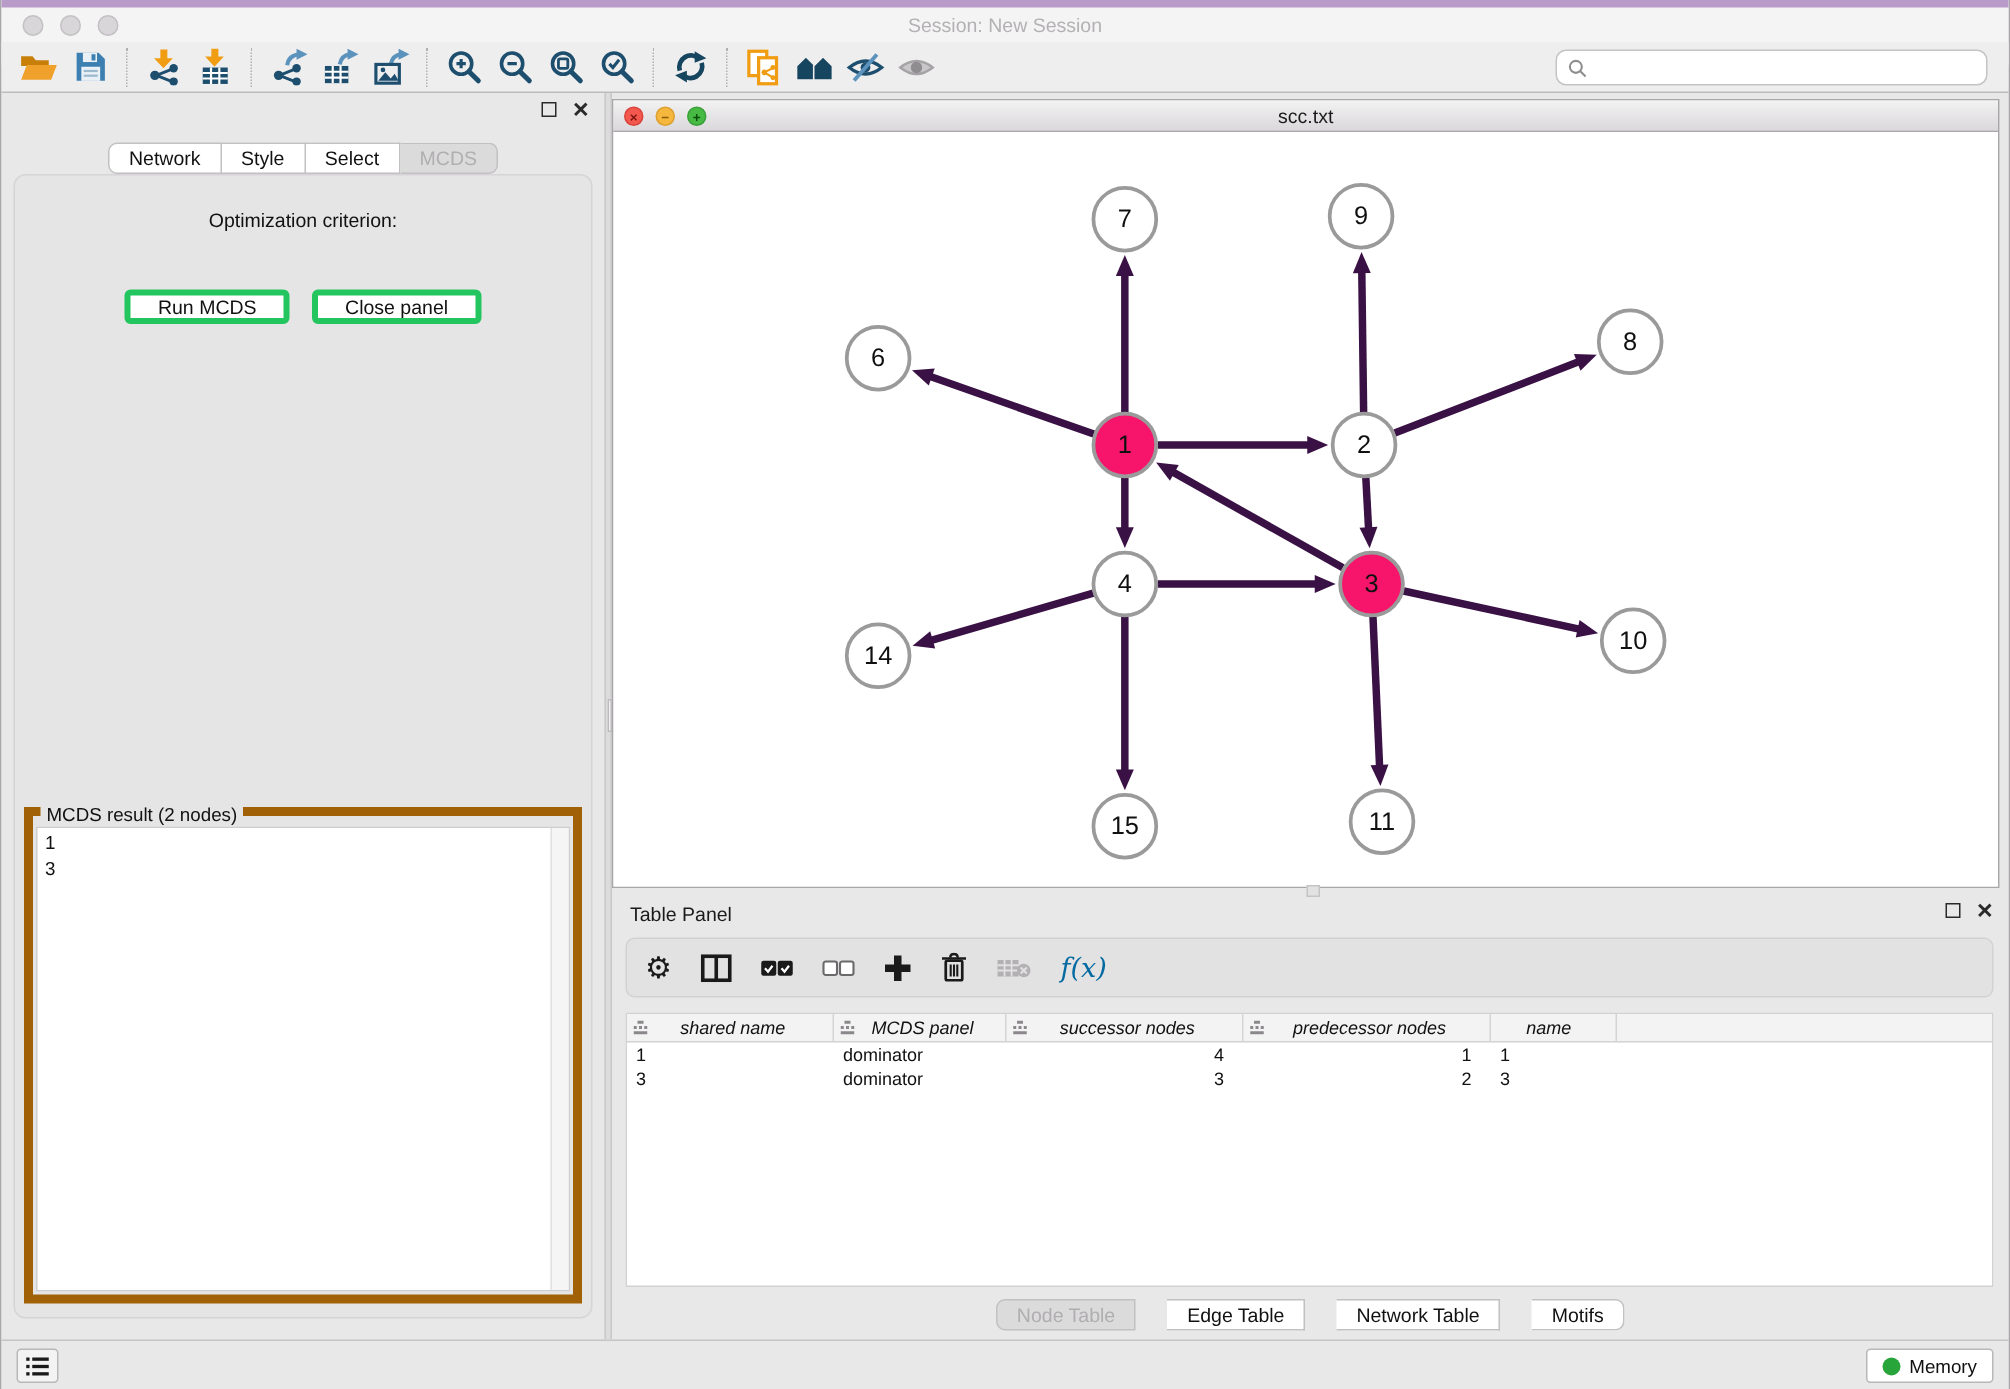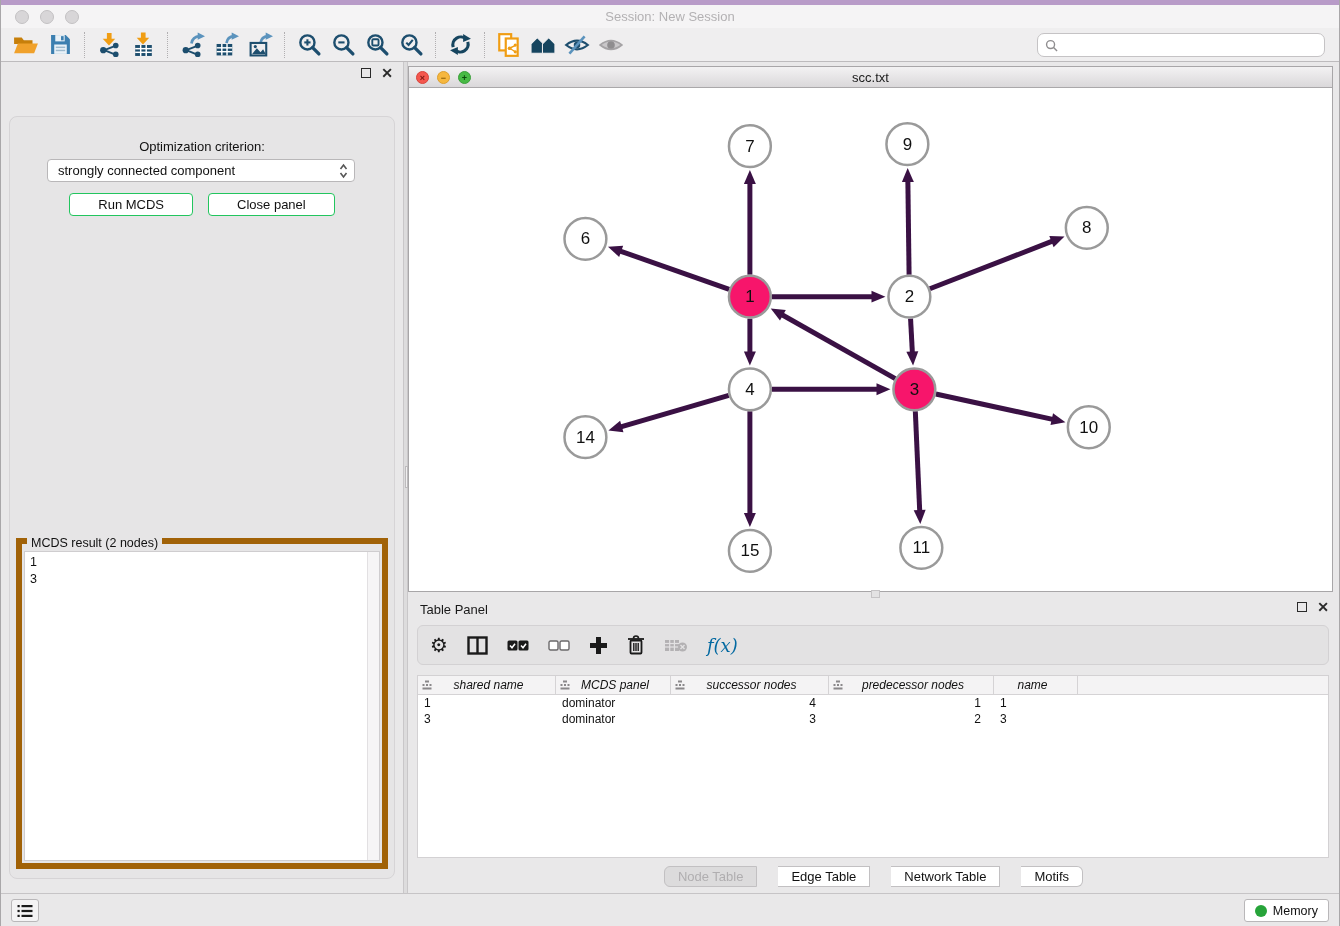--- a/index.html
+++ b/index.html
@@ -33,21 +33,21 @@
   .cp-tabs { position:absolute; top:33px; left:0; right:0; display:flex; justify-content:center; }
   .tab { height:21px; padding:0 13px; font-size:13px; display:flex; align-items:center; background:#fff; border:1px solid #c2c0c2; border-left:none; color:#111; cursor:pointer; }
   .tab:first-child { border-left:1px solid #c2c0c2; border-radius:6px 0 0 6px; }
   .tab.last { border-radius:0 6px 6px 0; }
   .tab.active { background:#dcdbdc; color:#b0aeb0; }
   .cp-body { position:absolute; top:54px; left:8px; right:8px; bottom:14px; background:#e6e5e6; border:1px solid #d6d4d6; border-radius:8px; }
   .opt-label { position:absolute; top:22px; left:0; right:0; text-align:center; font-size:13px; color:#111; }
   .dropdown { position:absolute; top:42px; left:37px; width:308px; height:23px; background:#fff; border:1px solid #b9b7b9; border-radius:4px; display:flex; align-items:center; padding-left:10px; font-size:13px; color:#111; cursor:pointer; }
   .dropdown .stepper { position:absolute; right:6px; top:3px; }
   .btn-row { position:absolute; top:76px; left:0; right:0; display:flex; justify-content:center; gap:15px; }
-  .btn { height:23px; padding:0 28px; background:#fff; border:1px solid #22c55e; border-radius:4px; font-size:13px; color:#111; display:flex; align-items:center; cursor:pointer; }
+  .btn { height:23px; padding:0 18px; background:#fff; border:4px solid #22c55e; border-radius:4px; font-size:13px; color:#111; display:flex; align-items:center; cursor:pointer; }
   .result-group { position:absolute; left:6px; right:6px; top:376px; bottom:9px; border:6px solid #a16207;margin-top:45px; }
   .result-legend { position:absolute; top:-8px; left:5px; background:#e6e5e6; padding:0 4px; font-size:12.5px; color:#111; }
   .result-area { position:absolute; top:7px; left:2px; right:2px; bottom:2px; background:#fff; border:1px solid #cfcdcf; }
   .result-text { position:absolute; top:0; left:0; right:13px; bottom:0; padding:2px 5px; font-size:12.5px; line-height:17px; color:#111; white-space:pre-line; }
   .result-scrollbar { position:absolute; top:0; right:0; width:12px; bottom:0; background:#f6f5f6; border-left:1px solid #e2e0e2; }
 
   
   .v-divider { position:absolute; top:0; left:402px; width:5px; bottom:0; background:#dddcdd; border-left:1px solid #c9c7c9; border-right:1px solid #c9c7c9; }
   .v-grip { position:absolute; left:0.5px; top:404px; width:3px; height:22px; background:#f0eff0; border:1px solid #bdbbbd; }
 
@@ -264,31 +264,28 @@
   <div class="main">
 
     <div class="control-panel">
       <div class="cp-header">
         <div class="cp-title">Control Panel</div>
         <div class="panel-icons">
           <div class="float-box"></div>
           <div class="close-x">✕</div>
         </div>
       </div>
+      <div class="cp-tabs">
+        <div class="tab">Network</div>
+        <div class="tab">Style</div>
+        <div class="tab">Select</div>
+        <div class="tab last active">MCDS</div>
+      </div>
       <div class="cp-body">
         <div class="opt-label">Optimization criterion:</div>
-        <div class="dropdown">
-          <span>strongly connected component</span>
-          <span class="stepper">
-            <svg width="9" height="16" viewBox="0 0 9 16">
-                <path d="M1.5,6 L4.5,2 L7.5,6" fill="none" stroke="#555" stroke-width="1.6"></path>
-                <path d="M1.5,10 L4.5,14 L7.5,10" fill="none" stroke="#555" stroke-width="1.6"></path>
-              </svg>
-          </span>
-        </div>
         <div class="btn-row">
           <div class="btn">Run MCDS</div>
           <div class="btn">Close panel</div>
         </div>
         <div class="result-group">
           <div class="result-legend">MCDS result (2 nodes)</div>
           <div class="result-area">
             <div class="result-text">1
 3</div>
             <div class="result-scrollbar"></div>

